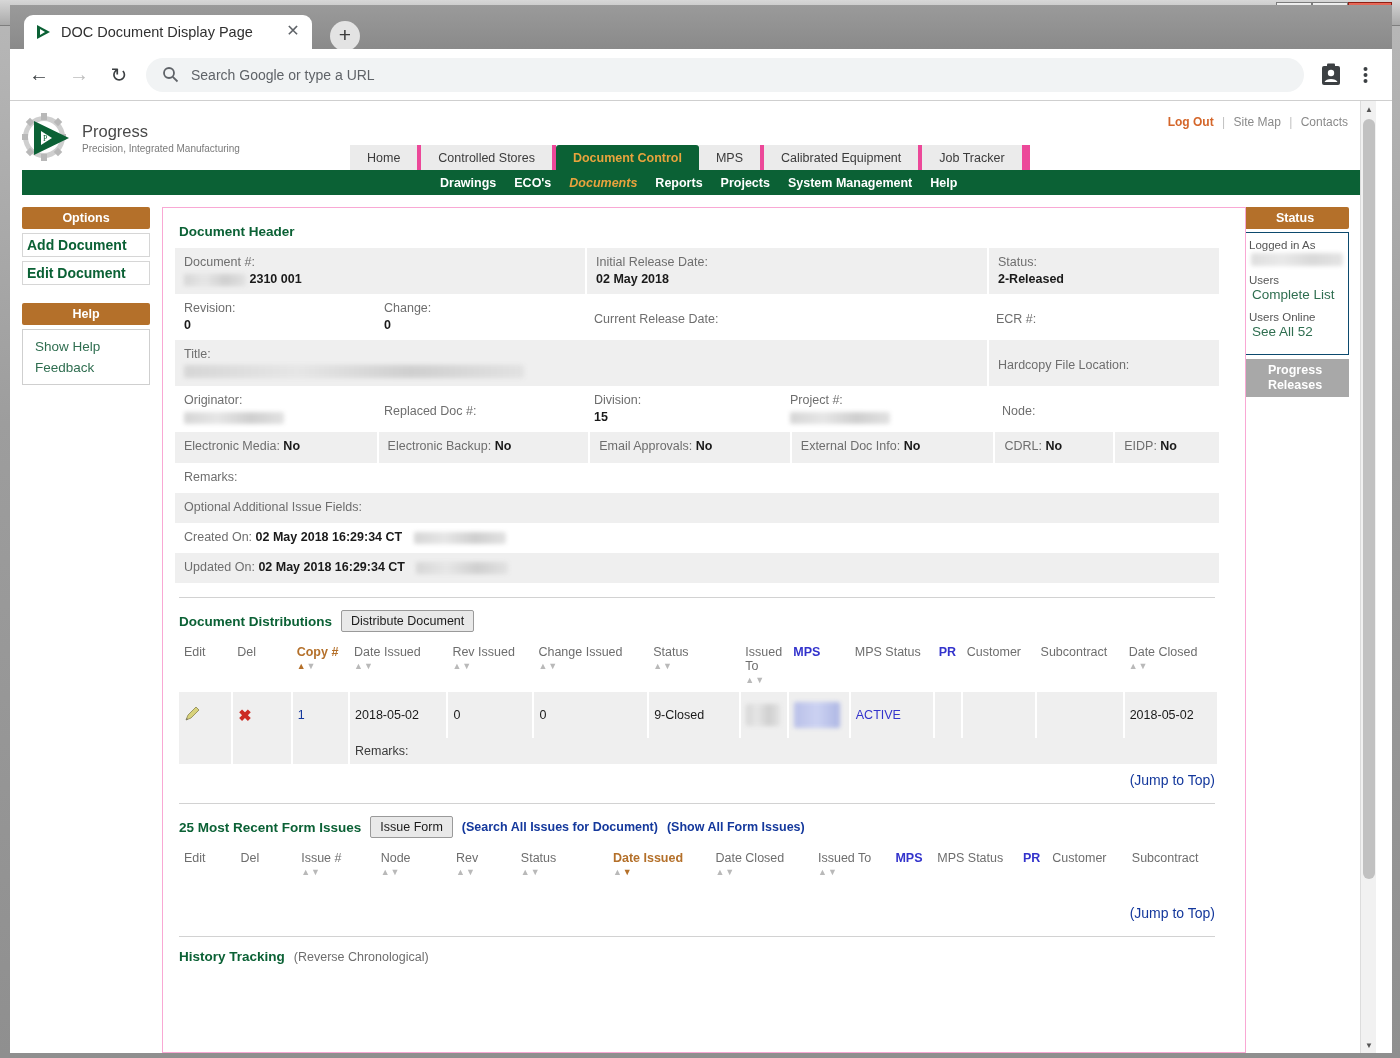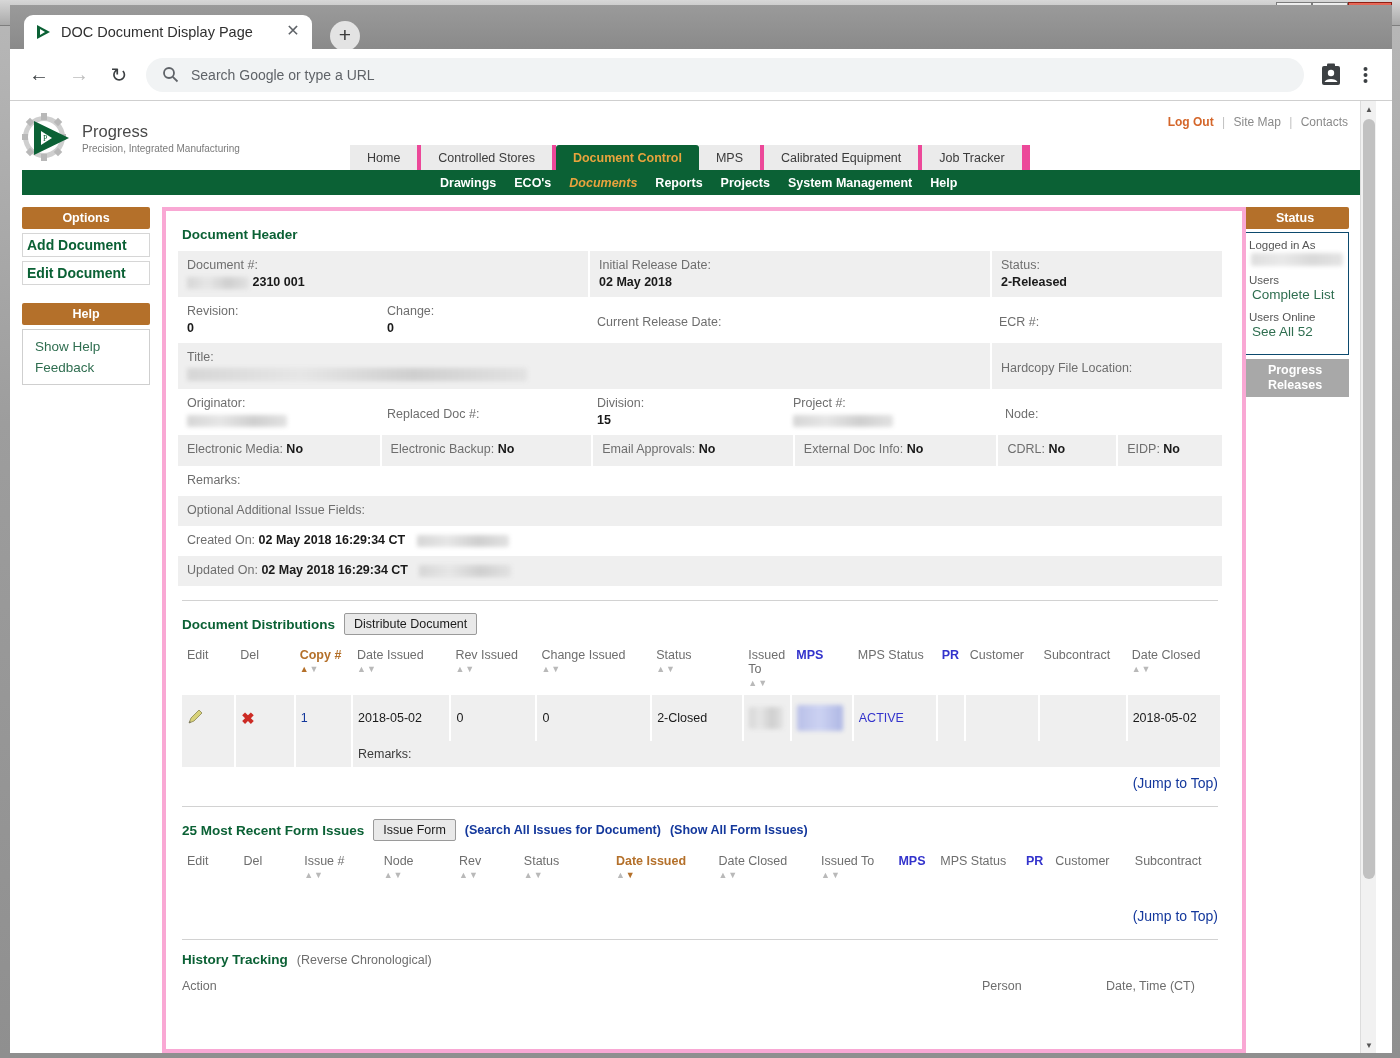--- a/index.html
+++ b/index.html
@@ -185,21 +185,21 @@
     text-decoration: none; margin: 0 0 9px 3px;
   }
   .rel-btn {
     margin-top: 4px; background: #a8a8a8; color: #ffffff; font-weight: bold;
     font-size: 12.5px; text-align: center; padding: 4px 2px; line-height: 15px;
   }
 
   
   .content {
     position: absolute; left: 152px; top: 106px; width: 1084px; height: 846px;
-    border: 4px solid #f9a8d4; background: #ffffff;
+    border: 1px solid #f9a8d4; background: #ffffff;
   }
   .inner { padding: 14px 12px 0 12px; }
 
   .section-title {
     color: #0b6135; font-weight: bold; font-size: 13.5px;
     margin: 2px 0 9px 4px;
   }
 
   
   .frow { display: flex; width: 1044px; }
@@ -597,21 +597,21 @@
                         <polygon points="2,14 4,9 12,1 15,4 7,12" fill="#d8d27a" stroke="#8a8451" stroke-width="0.8"></polygon>
                         <polygon points="2,14 4,13.2 2.8,12" fill="#6b6b6b"></polygon>
                       </svg>
                     </span>
                   </td>
                   <td><span class="xmark">✖</span></td>
                   <td><a class="cell-link" href="#">1</a></td>
                   <td>2018-05-02</td>
                   <td>0</td>
                   <td>0</td>
-                  <td>2-Closed</td>
+                  <td>9-Closed</td>
                   <td><span class="redact" style="width:34px;height:22px;"></span></td>
                   <td><span class="redact blue" style="width:46px;height:26px;"></span></td>
                   <td><a class="cell-link purple" href="#">ACTIVE</a></td>
                   <td></td>
                   <td></td>
                   <td></td>
                   <td>2018-05-02</td>
                 </tr>
                 <tr class="remarks-row">
                   <td></td>
@@ -681,25 +681,20 @@
               <a href="#">(Jump to Top)</a>
             </div>
 
             <div class="hr"></div>
 
             <div class="inline-head">
               <div class="section-title">History Tracking</div>
               <span style="font-size:12.5px;color:#6e6e6e;">(Reverse Chronological)</span>
             </div>
 
-            <div class="hist-hdr">
-              <div style="width:800px;">Action</div>
-              <div style="width:124px;">Person</div>
-              <div style="width:116px;">Date, Time (CT)</div>
-            </div>
 
           </div>
         </div>
 
         <div class="scrollbar">
           <div class="sb-arrow top">▲</div>
           <div class="sb-thumb"></div>
           <div class="sb-arrow bottom">▼</div>
         </div>
 

